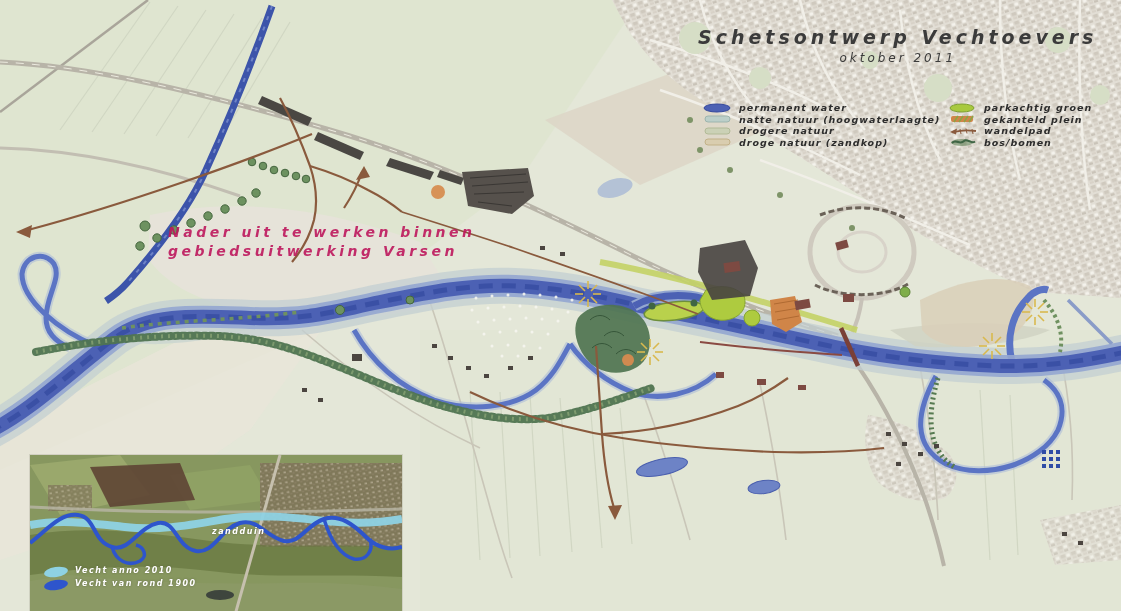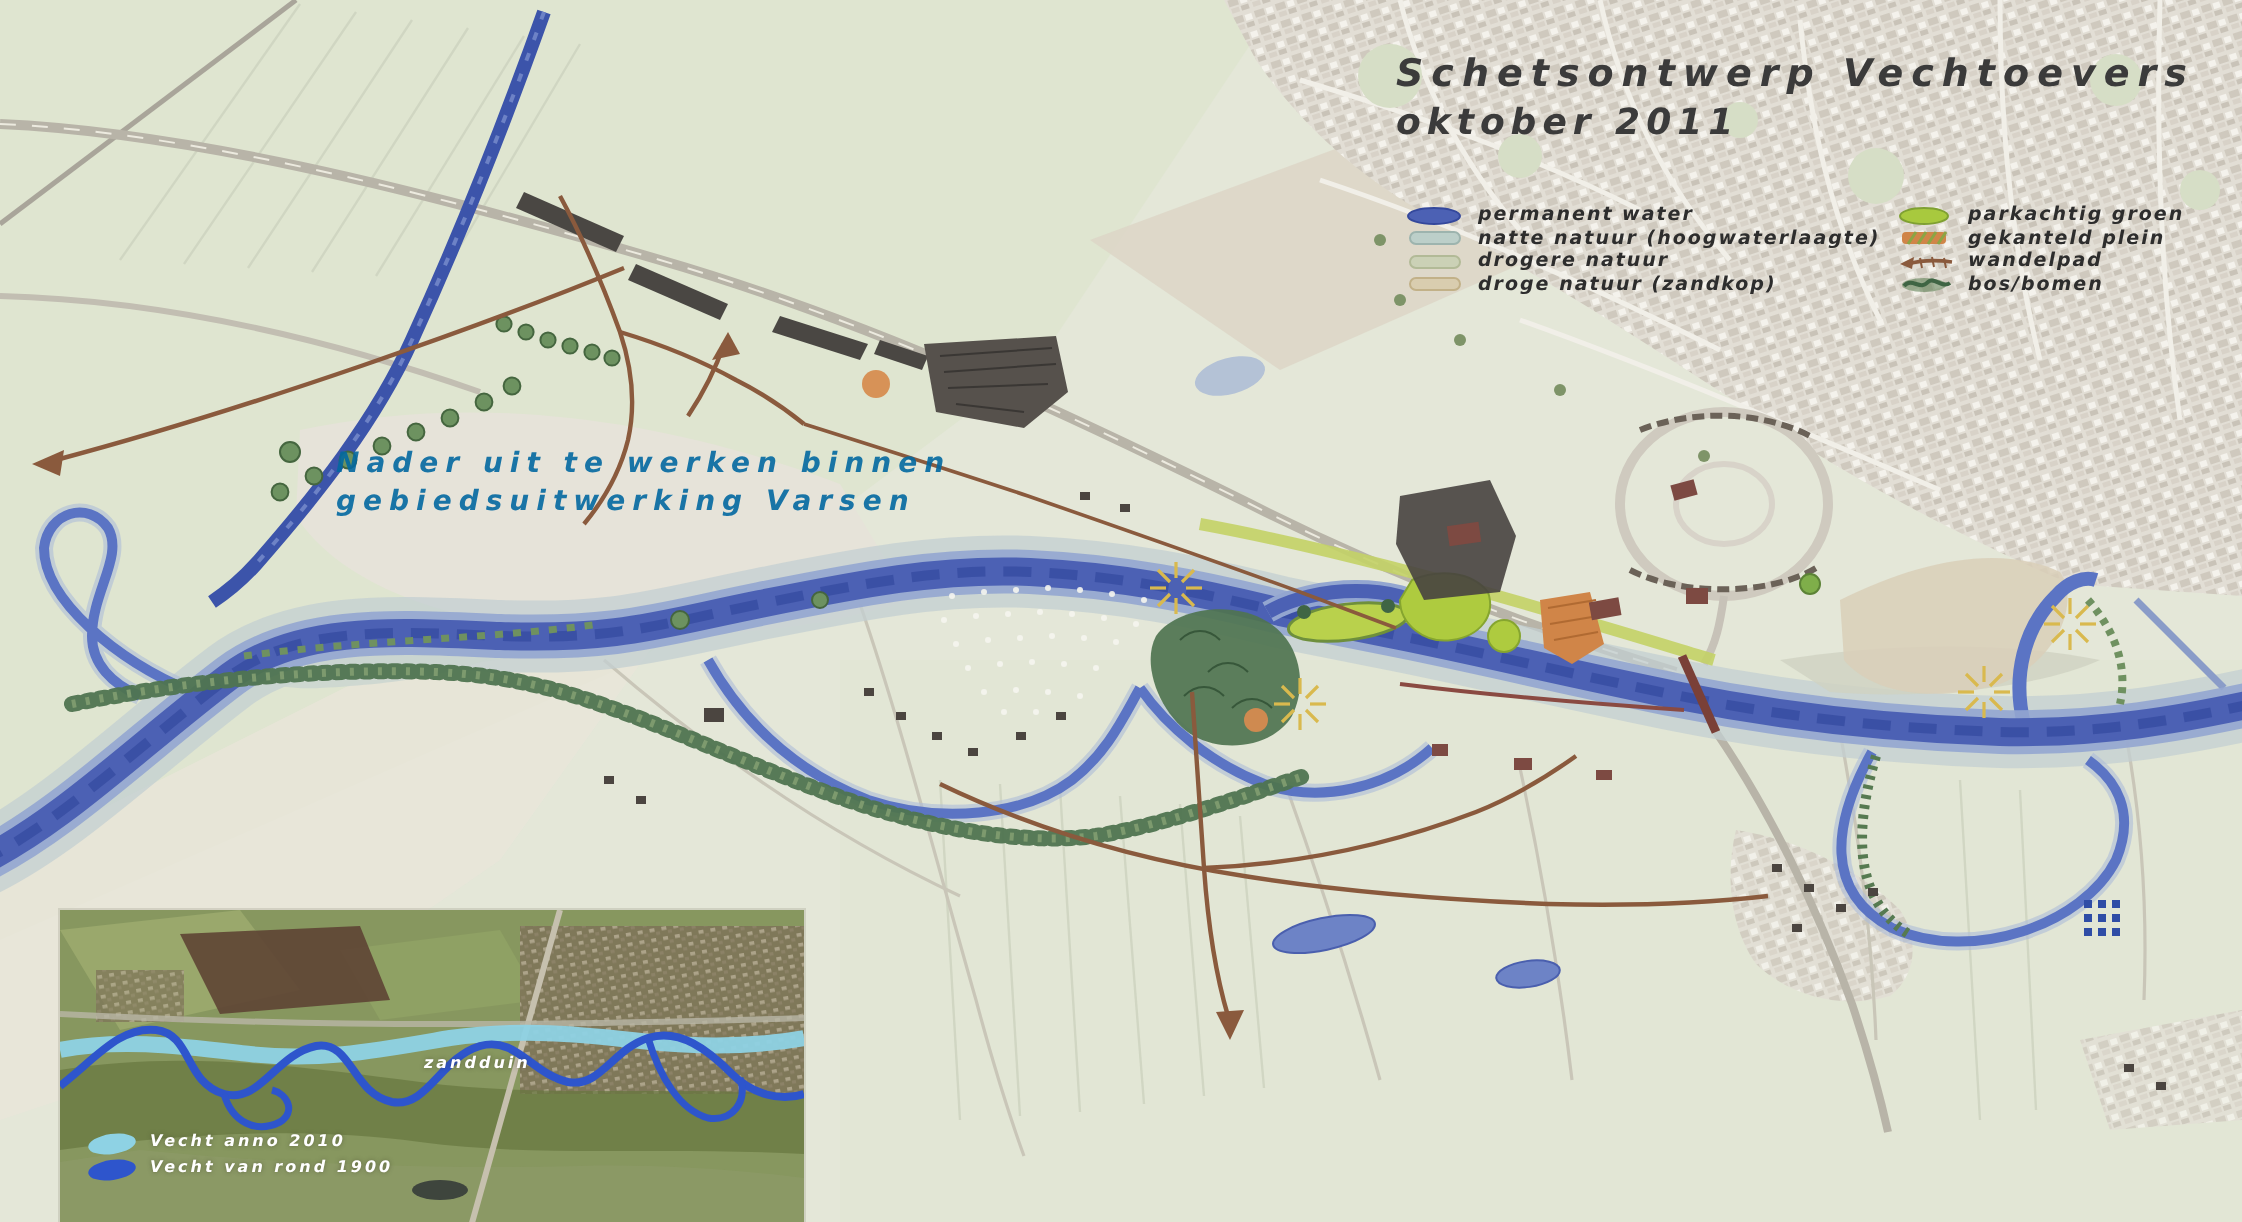--- a/index.html
+++ b/index.html
@@ -1,36 +1,36 @@
 <!DOCTYPE html>
 <html><head>
 <meta charset="utf-8">
 <style>
   html,body{margin:0;padding:0;background:#fff;}
   .stage{position:relative;width:1121px;height:611px;overflow:hidden;
          background:#e7e6dd;font-family:"DejaVu Sans",sans-serif;}
   .stage svg{display:block;}
 
   
-  .title-block{position:absolute;left:698px;top:26px;color:#3b3b3b;}
+  .title-block{position:absolute;left:698px;top:26px;color:#3b3b3b;text-align:center;}
   .title-main{font-size:19px;font-weight:bold;font-style:italic;letter-spacing:4px;white-space:nowrap;}
-  .title-date{font-size:18px;font-weight:bold;font-style:italic;letter-spacing:3px;margin-top:3px;}
+  .title-date{font-size:12px;font-weight:normal;font-style:italic;letter-spacing:3px;margin-top:3px;}
 
   
   .legend{position:absolute;left:703px;top:102px;color:#2d2d2d;font-style:italic;}
   .legend-heading{font-size:11px;font-weight:bold;letter-spacing:3px;margin-left:34px;margin-bottom:2px;}
   .legend-cols{display:flex;}
   .legend-col{display:flex;flex-direction:column;}
   .legend-col.left{width:245px;justify-content:center;}
   .legend-row{display:flex;align-items:center;height:11.5px;}
   .legend-row .sw{width:30px;margin-right:6px;flex:0 0 30px;display:flex;align-items:center;}
   .legend-row .lbl{font-size:9.5px;font-weight:bold;letter-spacing:1px;white-space:nowrap;line-height:1;}
 
   
-  .map-note{position:absolute;left:168px;top:224px;color:#0369a1;font-style:italic;
+  .map-note{position:absolute;left:168px;top:224px;color:#be185d;font-style:italic;
             font-weight:bold;font-size:14px;letter-spacing:3.5px;opacity:.9;}
   .map-note .l2{margin-left:0;margin-top:3px;}
 
   
   .inset{position:absolute;left:30px;top:455px;width:372px;height:156px;overflow:hidden;
          box-shadow:0 0 0 1px rgba(90,90,70,.15);}
   .inset-label{position:absolute;color:#fff;font-style:italic;font-weight:bold;
                font-size:8px;letter-spacing:1.5px;white-space:nowrap;text-shadow:0 0 2px rgba(60,60,40,.5);}
   .inset-label.zandduin{left:182px;top:72px;}
   .inset-label.leg1{left:45px;top:111px;text-align:center;}

